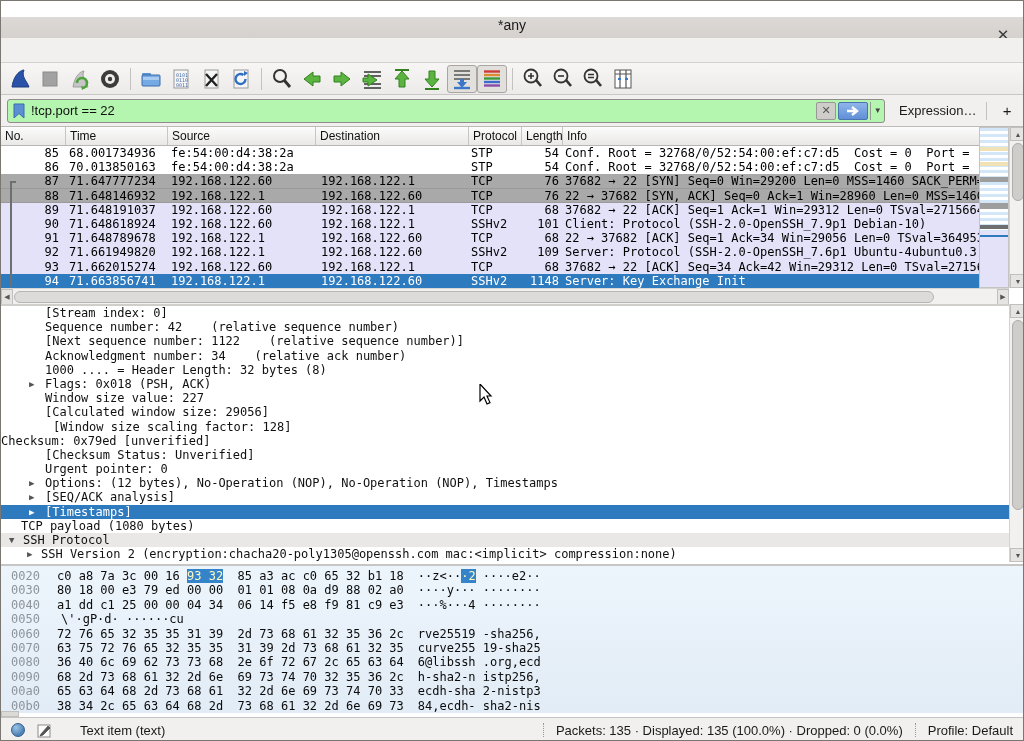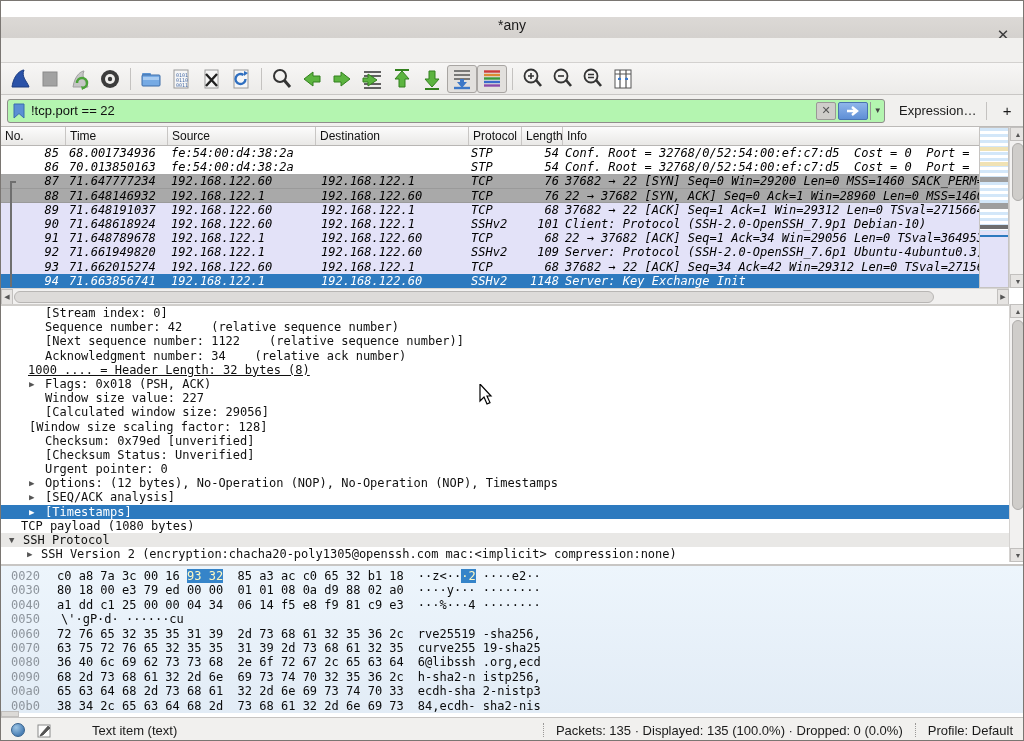--- a/index.html
+++ b/index.html
@@ -75,21 +75,21 @@
     position:absolute; left:0; top:126px; width:1008px; height:19px;
     background:linear-gradient(#fcfcfc,#e9e8e6);
     border-bottom:1px solid #b8b6b4; display:flex;
   }
   .hcell {
     font-size:12px; color:#111; padding:2px 0 0 4px;
     border-right:1px solid #c8c6c4; overflow:hidden; white-space:nowrap;
   }
   #packet-rows {
     position:absolute; left:0; top:145px; width:978px; height:142px;
-    background:#ffffff; overflow:hidden;font-style:italic;
+    background:#ffffff; overflow:hidden;
   }
   .prow { display:flex; height:14.2px; font-size:12px; line-height:14.2px; white-space:pre; }
   .prow span { overflow:hidden; flex-shrink:0; }
   .c-no   { width:65px;  text-align:right; padding-right:7px; }
   .c-time { width:102px; padding-left:3px; }
   .c-src  { width:148px; padding-left:3px; }
   .c-dst  { width:153px; padding-left:5px; }
   .c-proto{ width:53px;  padding-left:2px; }
   .c-len  { width:41px;  text-align:right; padding-right:4px; }
   .c-info { flex:1; padding-left:2px; }
@@ -152,21 +152,21 @@
 
   
   #statusbar {
     position:absolute; left:0; top:716px; width:100%; height:25px;
     background:#f1f0ee; border-top:1px solid #c6c4c2;
     display:flex; align-items:center; font-size:13px; color:#1a1a1a;
   }
   #expert-icon { width:14px; height:14px; border-radius:50%; margin-left:10px;
     background:radial-gradient(circle at 35% 30%, #9cc4e4, #4a7fb5 70%); border:1px solid #35608c; }
   #comment-icon { margin-left:12px; display:flex; }
-  #status-field { margin-left:40px; }
+  #status-field { margin-left:28px; }
   #statusbar .spacer { flex:1; }
   .dotsep { width:1px; height:14px; border-left:1px dotted #9a9896; margin:0 12px; }
   #status-counts { white-space:pre; }
   #status-profile { margin-right:10px; white-space:pre; }
 
   
   #cursor { position:absolute; left:478px; top:383px; z-index:50; }
 </style>
 </head>
 <body>
@@ -384,26 +384,26 @@
   <div class="sb-btn" style="left:0;">◀</div>
   <div id="hscroll-thumb"></div>
   <div class="sb-btn" style="left:996px;">▶</div>
 </div>
 
 <div id="details" class="mono">
     <div class="dline" style="padding-left: 44px;"><span>[Stream index: 0]</span></div>
     <div class="dline" style="padding-left: 44px;"><span>Sequence number: 42    (relative sequence number)</span></div>
     <div class="dline" style="padding-left: 44px;"><span>[Next sequence number: 1122    (relative sequence number)]</span></div>
     <div class="dline" style="padding-left: 44px;"><span>Acknowledgment number: 34    (relative ack number)</span></div>
-    <div class="dline" style="padding-left: 27px; text-decoration: underline;"><span>1000 .... = Header Length: 32 bytes (8)</span></div>
+    <div class="dline" style="padding-left: 44px;"><span>1000 .... = Header Length: 32 bytes (8)</span></div>
     <div class="dline" style="padding-left: 44px;"><span class="arrow" style="left: 28px;">▶</span><span>Flags: 0x018 (PSH, ACK)</span></div>
     <div class="dline" style="padding-left: 44px;"><span>Window size value: 227</span></div>
     <div class="dline" style="padding-left: 44px;"><span>[Calculated window size: 29056]</span></div>
-    <div class="dline" style="padding-left: 28px;"><span>[Window size scaling factor: 128]</span></div>
-    <div class="dline" style="padding-left: 44px;"><span>Checksum: 0x79ed [unverified]</span></div>
+    <div class="dline" style="padding-left: 20px; margin-left: 32px;"><span>[Window size scaling factor: 128]</span></div>
+    <div class="dline" style=""><span>Checksum: 0x79ed [unverified]</span></div>
     <div class="dline" style="padding-left: 44px;"><span>[Checksum Status: Unverified]</span></div>
     <div class="dline" style="padding-left: 44px;"><span>Urgent pointer: 0</span></div>
     <div class="dline" style="padding-left: 44px;"><span class="arrow" style="left: 28px;">▶</span><span>Options: (12 bytes), No-Operation (NOP), No-Operation (NOP), Timestamps</span></div>
     <div class="dline" style="padding-left: 44px;"><span class="arrow" style="left: 28px;">▶</span><span>[SEQ/ACK analysis]</span></div>
     <div class="dline sel" style="padding-left: 44px;"><span class="arrow" style="left: 28px;">▶</span><span>[Timestamps]</span></div>
     <div class="dline" style="padding-left: 20px;"><span>TCP payload (1080 bytes)</span></div>
     <div class="dline shaded" style="padding-left: 22px;"><span class="arrow" style="left: 8px;">▼</span><span>SSH Protocol</span></div>
     <div class="dline" style="padding-left: 40px;"><span class="arrow" style="left: 26px;">▶</span><span>SSH Version 2 (encryption:chacha20-poly1305@openssh.com mac:&lt;implicit&gt; compression:none)</span></div>
   </div>
 <div class="vscroll" id="det-vscroll" style="left:1008px; top:303px; height:258px;">

